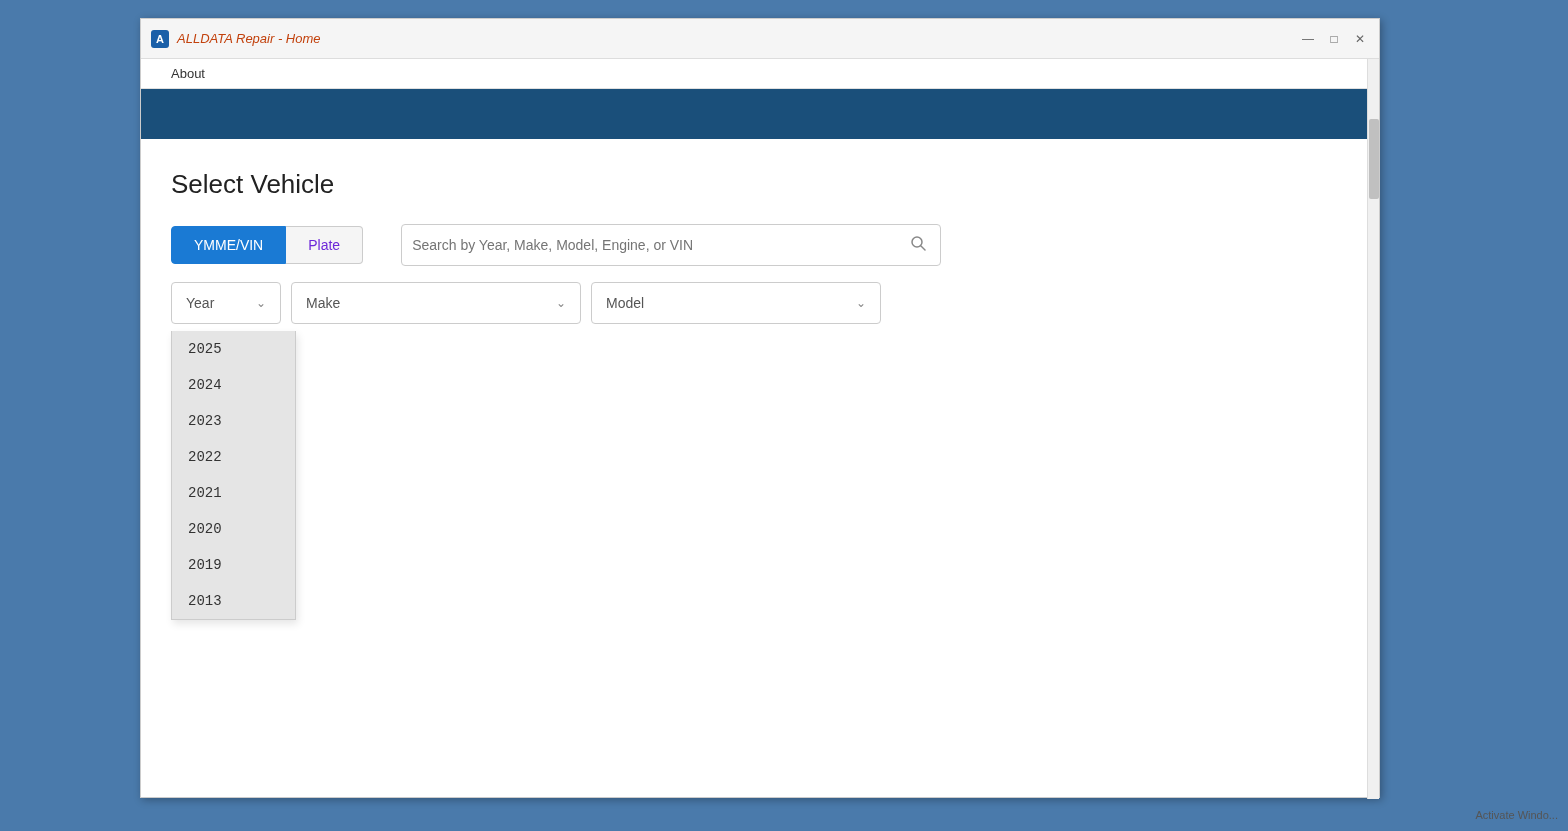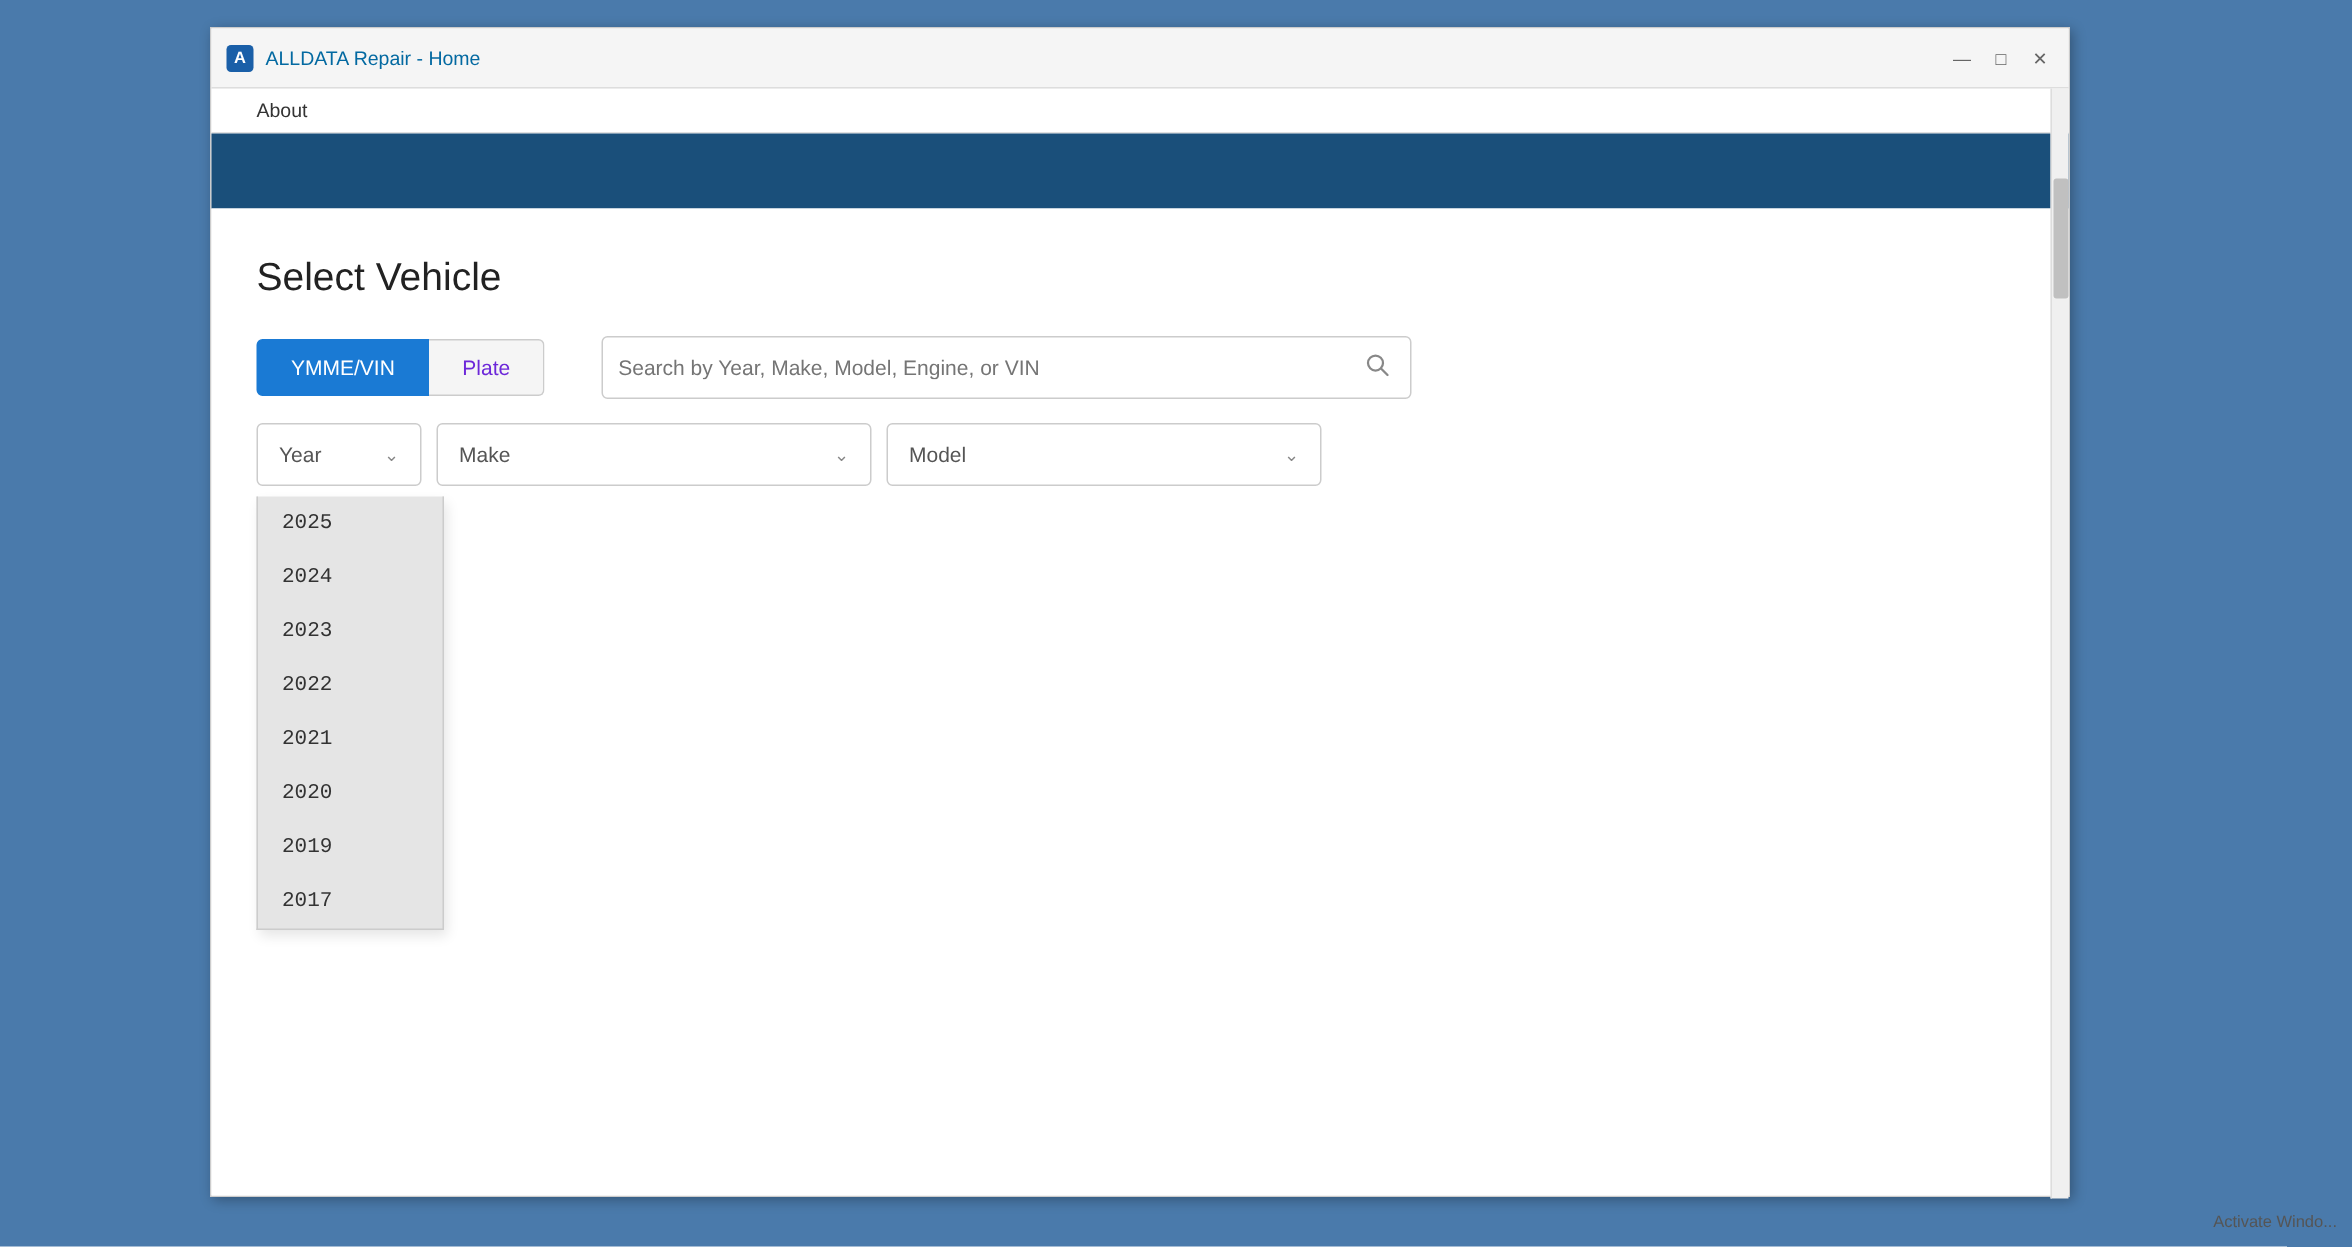--- a/index.html
+++ b/index.html
@@ -48,21 +48,22 @@
       display: flex;
       align-items: center;
       justify-content: center;
       color: white;
       font-size: 11px;
       font-weight: bold;
     }
 
     .title-bar-text {
       font-size: 13px;
-      color: #0369a1;
+      color: #c2410c;
+      font-style: italic;
     }
 
     .title-bar-controls {
       position: absolute;
       right: 10px;
       top: 50%;
       transform: translateY(-50%);
       display: flex;
       gap: 8px;
     }
@@ -355,21 +356,21 @@
     <div class="year-dropdown-open">
       <div class="year-list">
 
       <div class="year-item">2025</div>
           <div class="year-item">2024</div>
           <div class="year-item">2023</div>
           <div class="year-item">2022</div>
           <div class="year-item">2021</div>
           <div class="year-item">2020</div>
           <div class="year-item">2019</div>
-          <div class="year-item">2017</div>
+          <div class="year-item">2013</div>
         </div>
     </div>
 
   </div>
 
   <div class="window-scrollbar">
     <div class="window-scrollbar-thumb"></div>
   </div>
 
 </div>

